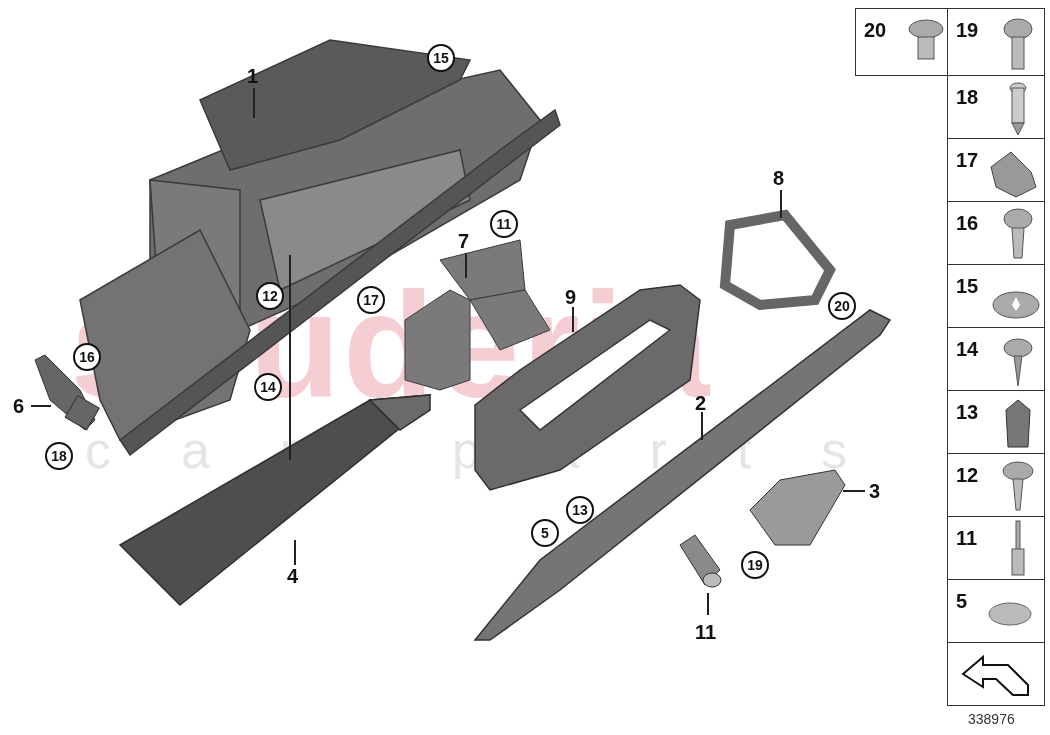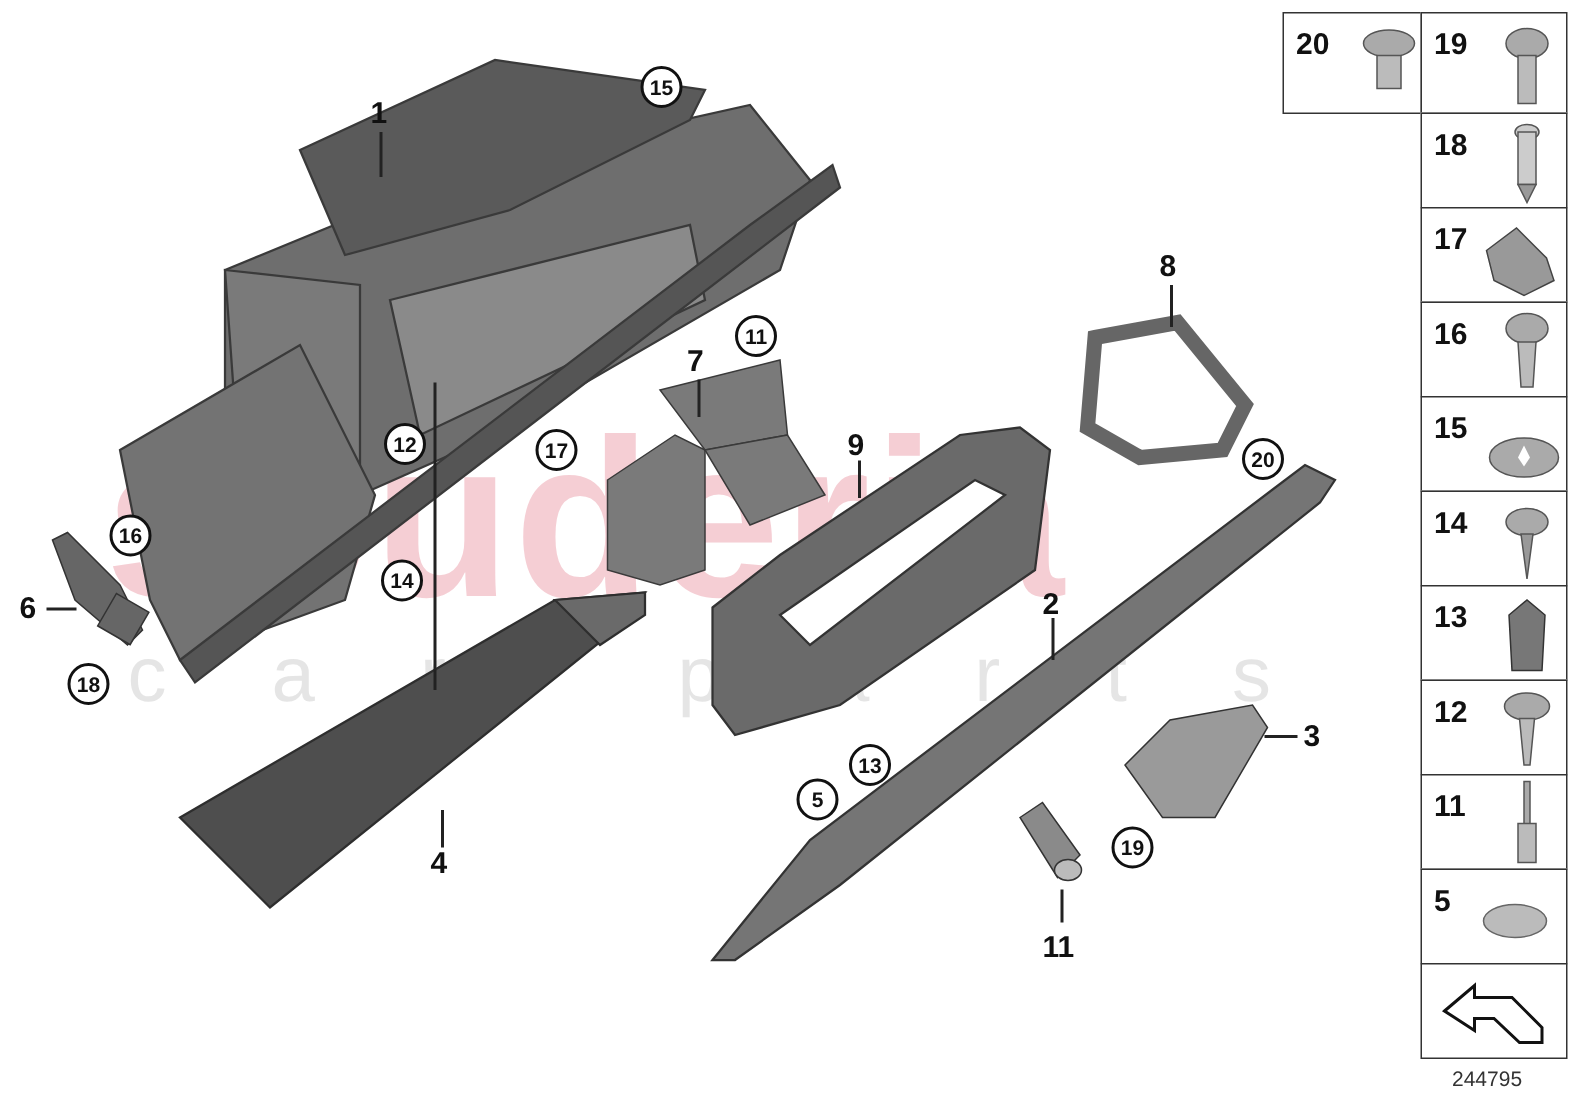--- a/index.html
+++ b/index.html
@@ -181,14 +181,14 @@
     <svg style="left:35px;top:14px" width="55" height="40">
         <ellipse cx="27" cy="20" rx="21" ry="11" fill="#bbb" stroke="#666"></ellipse>
       </svg>
   </div>
   <div class="legend" style="left:947px;top:642px;width:98px;height:64px">
     <svg style="left:10px;top:6px" width="78" height="52">
         <polygon points="5,25 25,8 25,16 50,16 70,36 70,46 55,46 38,30 25,30 25,38" fill="#fff" stroke="#111" stroke-width="2"></polygon>
       </svg>
   </div>
 
-  <div class="docnum">244795</div>
+  <div class="docnum">338976</div>
 </div>
 
 </body></html>

